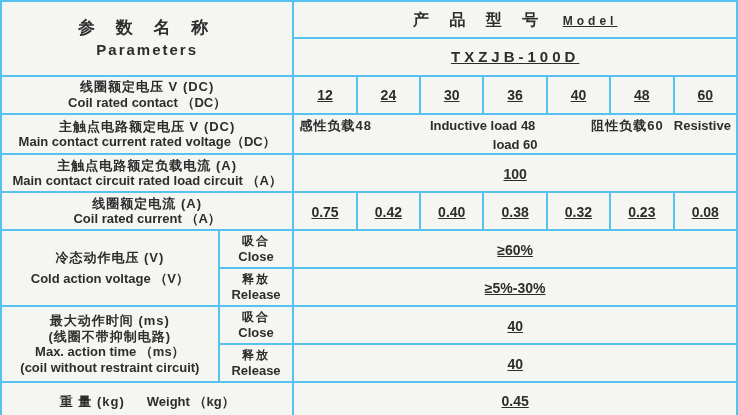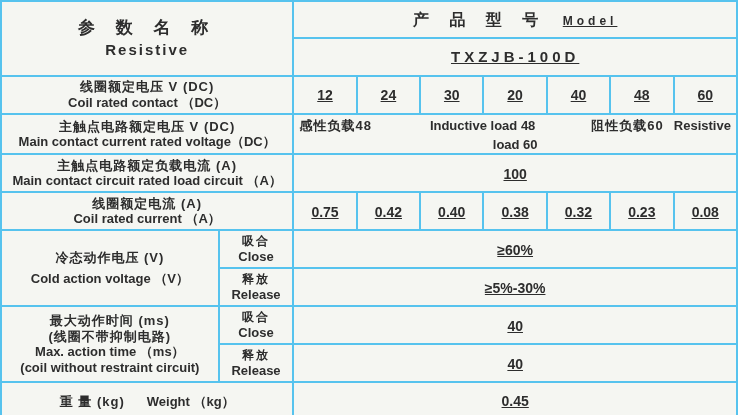--- a/index.html
+++ b/index.html
@@ -63,42 +63,42 @@
         <col style="width:62px">
         <col style="width:62px">
         <col style="width:62px">
         <col style="width:62px">
   </colgroup>
 
   <tbody>
         <tr style="height:37px">
     <td rowspan="2" colspan="2">
       <span class="zh-big">参 数 名 称</span>
-      <span class="en-big">Resistive</span>
+      <span class="en-big">Parameters</span>
     </td>
     <td colspan="7">
       <span class="zh-model">产 品 型 号</span>
       <span class="en-model">Model</span>
     </td>
   </tr>
   <tr style="height:38px">
     <td colspan="7">
       <span class="model-value">TXZJB-100D</span>
     </td>
   </tr>
 
   <tr style="height:38px">
     <td colspan="2">
       <span class="lbl-zh">线圈额定电压 V (DC)</span>
       <span class="lbl-en">Coil rated contact （DC）</span>
     </td>
     <td><span class="val">12</span></td>
     <td><span class="val">24</span></td>
     <td><span class="val">30</span></td>
-    <td><span class="val">20</span></td>
+    <td><span class="val">36</span></td>
     <td><span class="val">40</span></td>
     <td><span class="val">48</span></td>
     <td><span class="val">60</span></td>
   </tr>
 
   <tr style="height:38px">
     <td colspan="2">
       <span class="lbl-zh">主触点电路额定电压 V (DC)</span>
       <span class="lbl-en">Main contact current rated voltage（DC）</span>
     </td>

